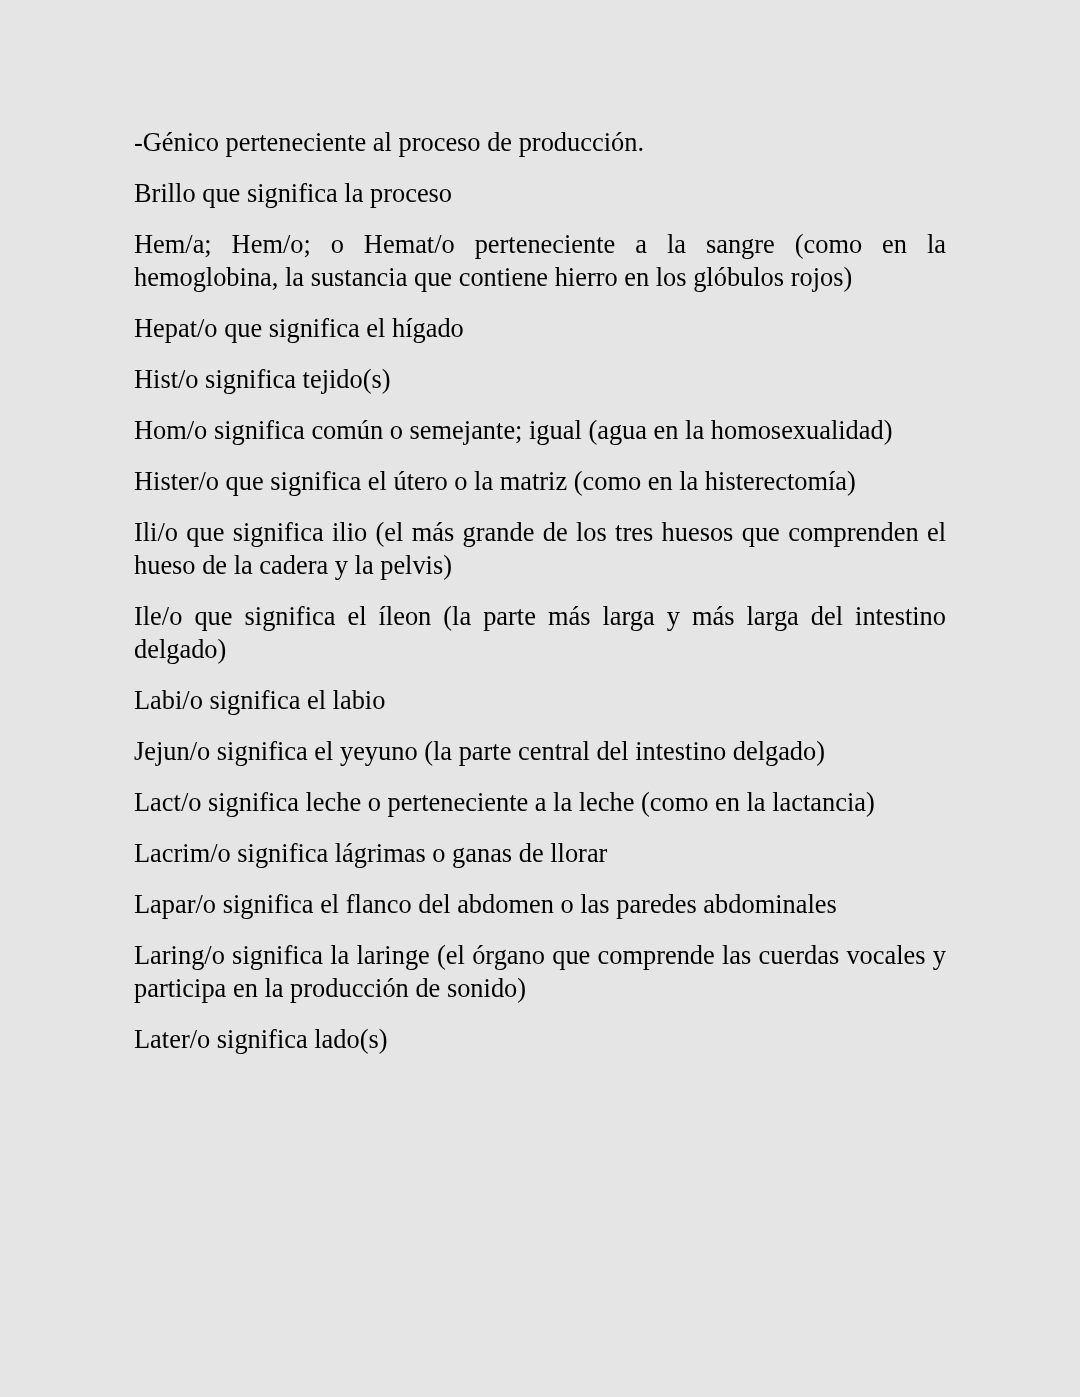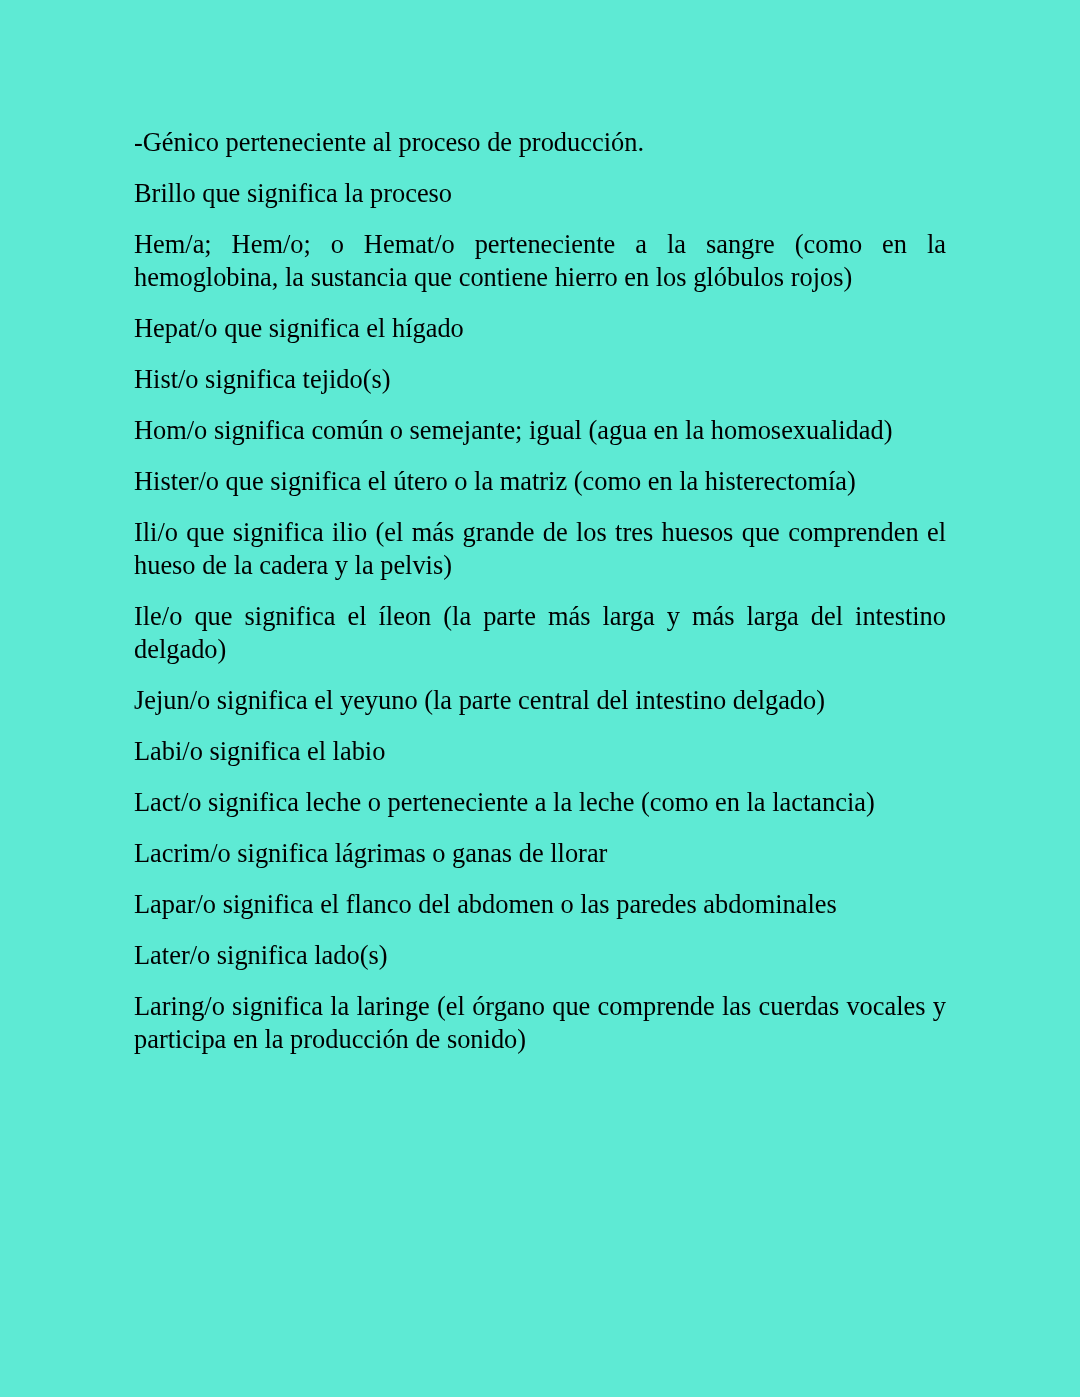--- a/index.html
+++ b/index.html
@@ -5,21 +5,21 @@
   html, body {
     margin: 0;
     padding: 0;
     background: #ffffff;
   }
   .page {
     position: relative;
     width: 1080px;
     height: 1397px;
     box-sizing: border-box;
-    background: #5eead4;
+    background: #e5e5e5;
     padding: 126px 134px 0 134px;
     font-family: "Liberation Serif", "DejaVu Serif", serif;
     font-size: 26.4px;
     line-height: 33px;
     color: #000000;
     overflow: hidden;
   }
   .para {
     margin: 0 0 18px 0;
     text-align: justify;
@@ -32,20 +32,20 @@
 <div class="page">
   <p class="para">-Génico perteneciente al proceso de producción.</p>
   <p class="para">Brillo que significa la proceso</p>
   <p class="para">Hem/a; Hem/o; o Hemat/o perteneciente a la sangre (como en la hemoglobina, la sustancia que contiene hierro en los glóbulos rojos)</p>
   <p class="para">Hepat/o que significa el hígado</p>
   <p class="para">Hist/o significa tejido(s)</p>
   <p class="para">Hom/o significa común o semejante; igual (agua en la homosexualidad)</p>
   <p class="para">Hister/o que significa el útero o la matriz (como en la histerectomía)</p>
   <p class="para">Ili/o que significa ilio (el más grande de los tres huesos que comprenden el hueso de la cadera y la pelvis)</p>
   <p class="para">Ile/o que significa el íleon (la parte más larga y más larga del intestino delgado)</p>
+  <p class="para">Labi/o significa el labio</p>
   <p class="para">Jejun/o significa el yeyuno (la parte central del intestino delgado)</p>
-  <p class="para">Labi/o significa el labio</p>
   <p class="para">Lact/o significa leche o perteneciente a la leche (como en la lactancia)</p>
   <p class="para">Lacrim/o significa lágrimas o ganas de llorar</p>
   <p class="para">Lapar/o significa el flanco del abdomen o las paredes abdominales</p>
+  <p class="para">Laring/o significa la laringe (el órgano que comprende las cuerdas vocales y participa en la producción de sonido)</p>
   <p class="para">Later/o significa lado(s)</p>
-  <p class="para">Laring/o significa la laringe (el órgano que comprende las cuerdas vocales y participa en la producción de sonido)</p>
 </div>
 
 </body></html>

